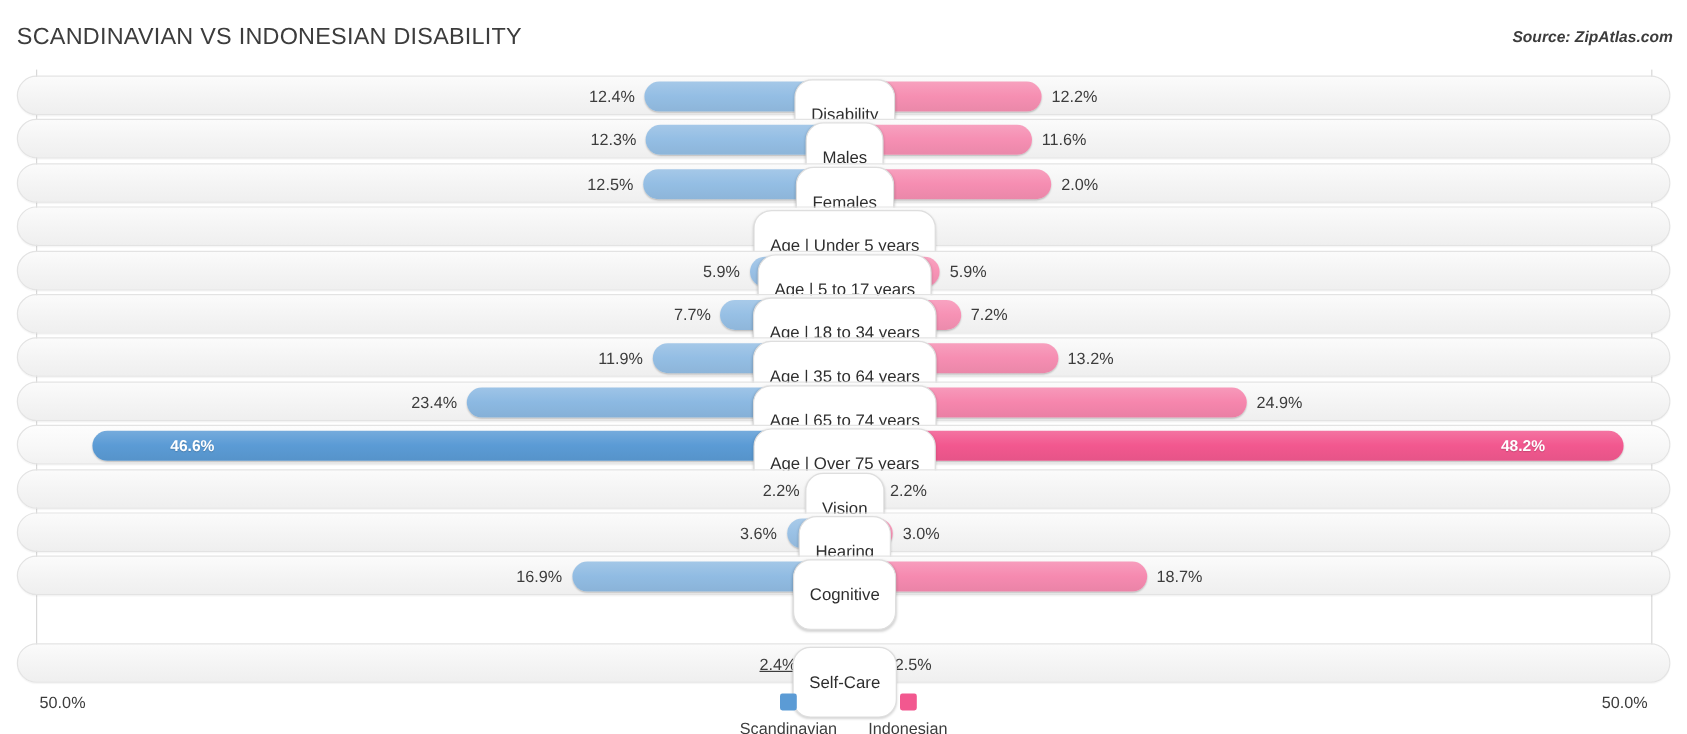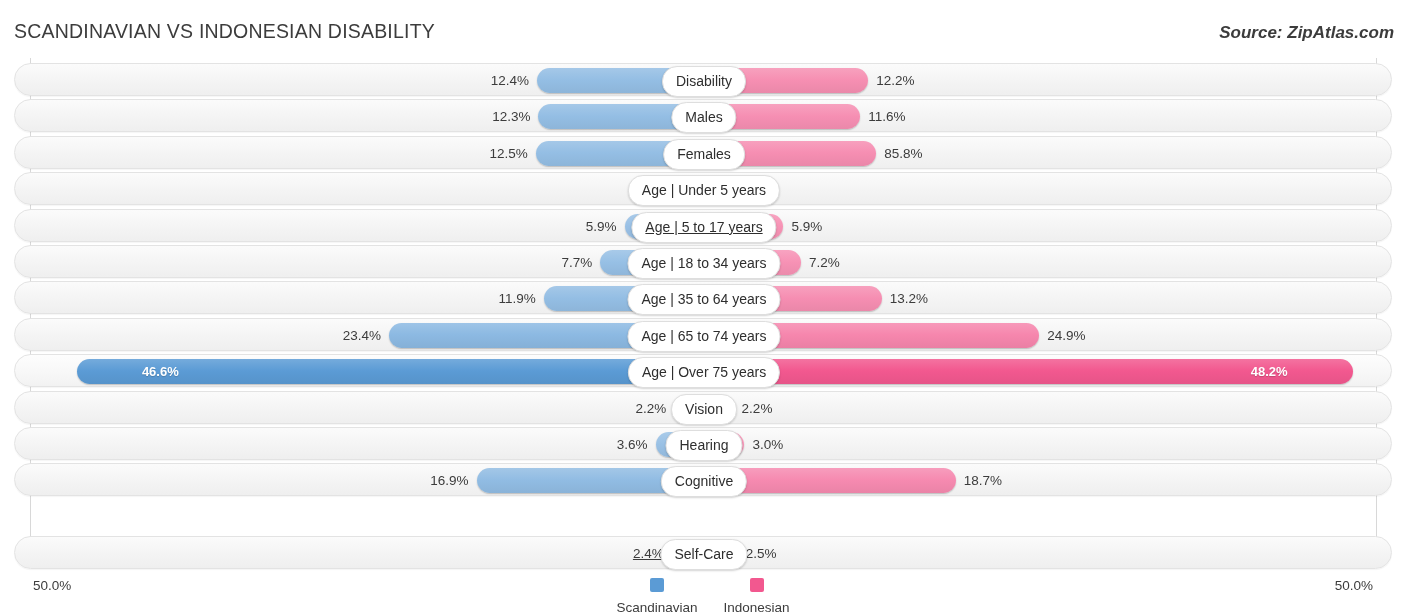--- a/index.html
+++ b/index.html
@@ -16,21 +16,21 @@
     position:absolute;left:0;top:0;width:1406px;height:58px;
   }
   #chart-title{
     position:absolute;left:14px;top:20px;
     font-size:19.5px;letter-spacing:.2px;
     color:#3c3c3c;font-weight:400;
     white-space:nowrap;
   }
   #source-label{
     position:absolute;right:12px;top:23px;
-    font-size:17px;font-style:italic;font-weight:bold;
+    font-size:13px;font-style:italic;font-weight:bold;
     color:#3c3c3c;white-space:nowrap;
   }
   
   #plot{
     position:absolute;left:0;top:58px;width:1406px;height:512px;
   }
   .gridline{
     position:absolute;top:0;bottom:8px;width:1px;
     background:#d8d8d8;
   }
@@ -69,21 +69,21 @@
     text-shadow:0 1px 1px rgba(0,0,0,.18);
   }
 
   
   .center-label{
     position:absolute;top:2px;height:29px;line-height:29px;
     transform:translateX(-50%);
     background:#ffffff;
     border:1px solid #dedede;
     border-radius:15px;
-    padding:0 13px;
+    padding:14px 13px;
     font-size:14px;color:#2e2e2e;
     white-space:nowrap;
     box-shadow:0 1px 2px rgba(0,0,0,.17);
     text-align:left;
   }
 
   
   #footer{
     position:absolute;left:0;top:570px;width:1406px;height:42px;
   }
@@ -123,21 +123,21 @@
       <div class="bar left" style="left: 523.442px; width: 165.558px; background: linear-gradient(rgb(165, 200, 232) 0%, rgb(148, 190, 228) 48%, rgb(141, 181, 217) 100%);"></div>
       <div class="bar right" style="left: 689px; width: 156.136px; background: linear-gradient(rgb(247, 161, 191) 0%, rgb(246, 143, 179) 48%, rgb(234, 136, 170) 100%);"></div>
       <div class="val left" style="left: 415.442px; width: 100px;">12.3%</div>
       <div class="val right" style="left: 853.136px; width: 100px;">11.6%</div>
       <div class="center-label" style="left: 689px;">Males</div>
     </div>
     <div class="row" style="top: 77.8px;">
       <div class="bar left" style="left: 520.75px; width: 168.25px; background: linear-gradient(rgb(165, 200, 232) 0%, rgb(148, 190, 228) 48%, rgb(141, 181, 217) 100%);"></div>
       <div class="bar right" style="left: 689px; width: 172.288px; background: linear-gradient(rgb(247, 160, 190) 0%, rgb(246, 142, 178) 48%, rgb(234, 135, 169) 100%);"></div>
       <div class="val left" style="left: 412.75px; width: 100px;">12.5%</div>
-      <div class="val right" style="left: 869.288px; width: 100px;">85.8%</div>
+      <div class="val right" style="left: 869.288px; width: 100px;">2.0%</div>
       <div class="center-label" style="left: 689px;">Females</div>
     </div>
     <div class="row" style="top: 114.2px;">
       <div class="bar left" style="left: 668.81px; width: 20.19px; background: linear-gradient(rgb(172, 204, 234) 0%, rgb(156, 194, 230) 48%, rgb(148, 184, 219) 100%);"></div>
       <div class="bar right" style="left: 689px; width: 16.152px; background: linear-gradient(rgb(248, 167, 195) 0%, rgb(247, 150, 183) 48%, rgb(235, 143, 174) 100%);"></div>
       <div class="val left" style="left: 560.81px; width: 100px;">1.5%</div>
       <div class="val right" style="left: 713.152px; width: 100px;">1.2%</div>
       <div class="center-label" style="left: 689px;">Age | Under 5 years</div>
     </div>
     <div class="row" style="top: 150.6px;">

